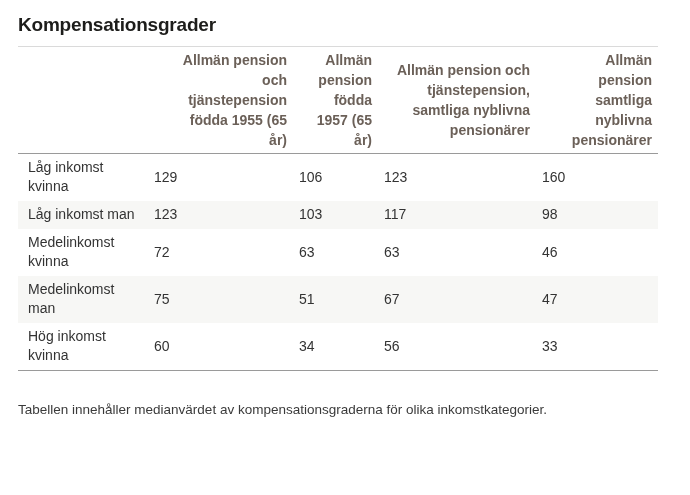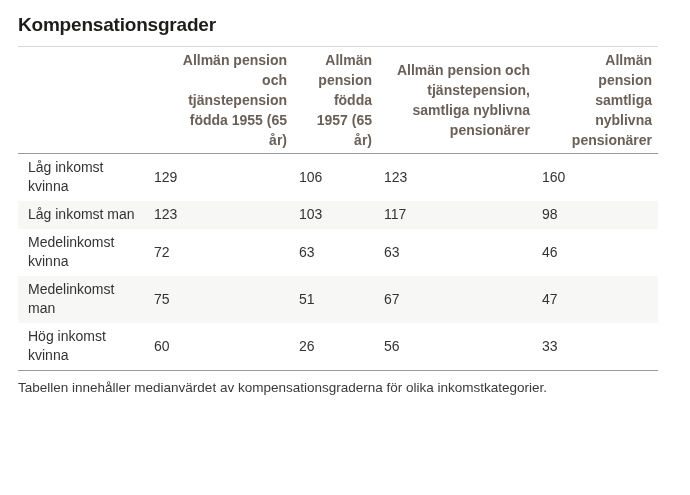--- a/index.html
+++ b/index.html
@@ -65,21 +65,21 @@
   }
   tbody td.num {
   }
   tbody tr:nth-child(even) td {
     background: #f7f7f5;
   }
   tbody tr:last-child td {
     border-bottom: 1px solid #9a9a9a;
   }
   .footnote {
-    margin-top: 8px;
+    margin-top: 30px;
     font-size: 13.5px;
     color: #3a3a3a;
     line-height: 1.3;
   }
 </style>
 </head>
 <body>
 
 <div class="page">
 
@@ -146,21 +146,21 @@
 man</td>
         <td class="num">75</td>
         <td class="num">51</td>
         <td class="num">67</td>
         <td class="num">47</td>
       </tr>
       <tr>
         <td class="label">Hög inkomst
 kvinna</td>
         <td class="num">60</td>
-        <td class="num">26</td>
+        <td class="num">34</td>
         <td class="num">56</td>
         <td class="num">33</td>
       </tr>
     </tbody>
   </table>
 
   <p class="footnote">Tabellen innehåller medianvärdet av kompensationsgraderna för olika inkomstkategorier.</p>
 
 </div>
 

